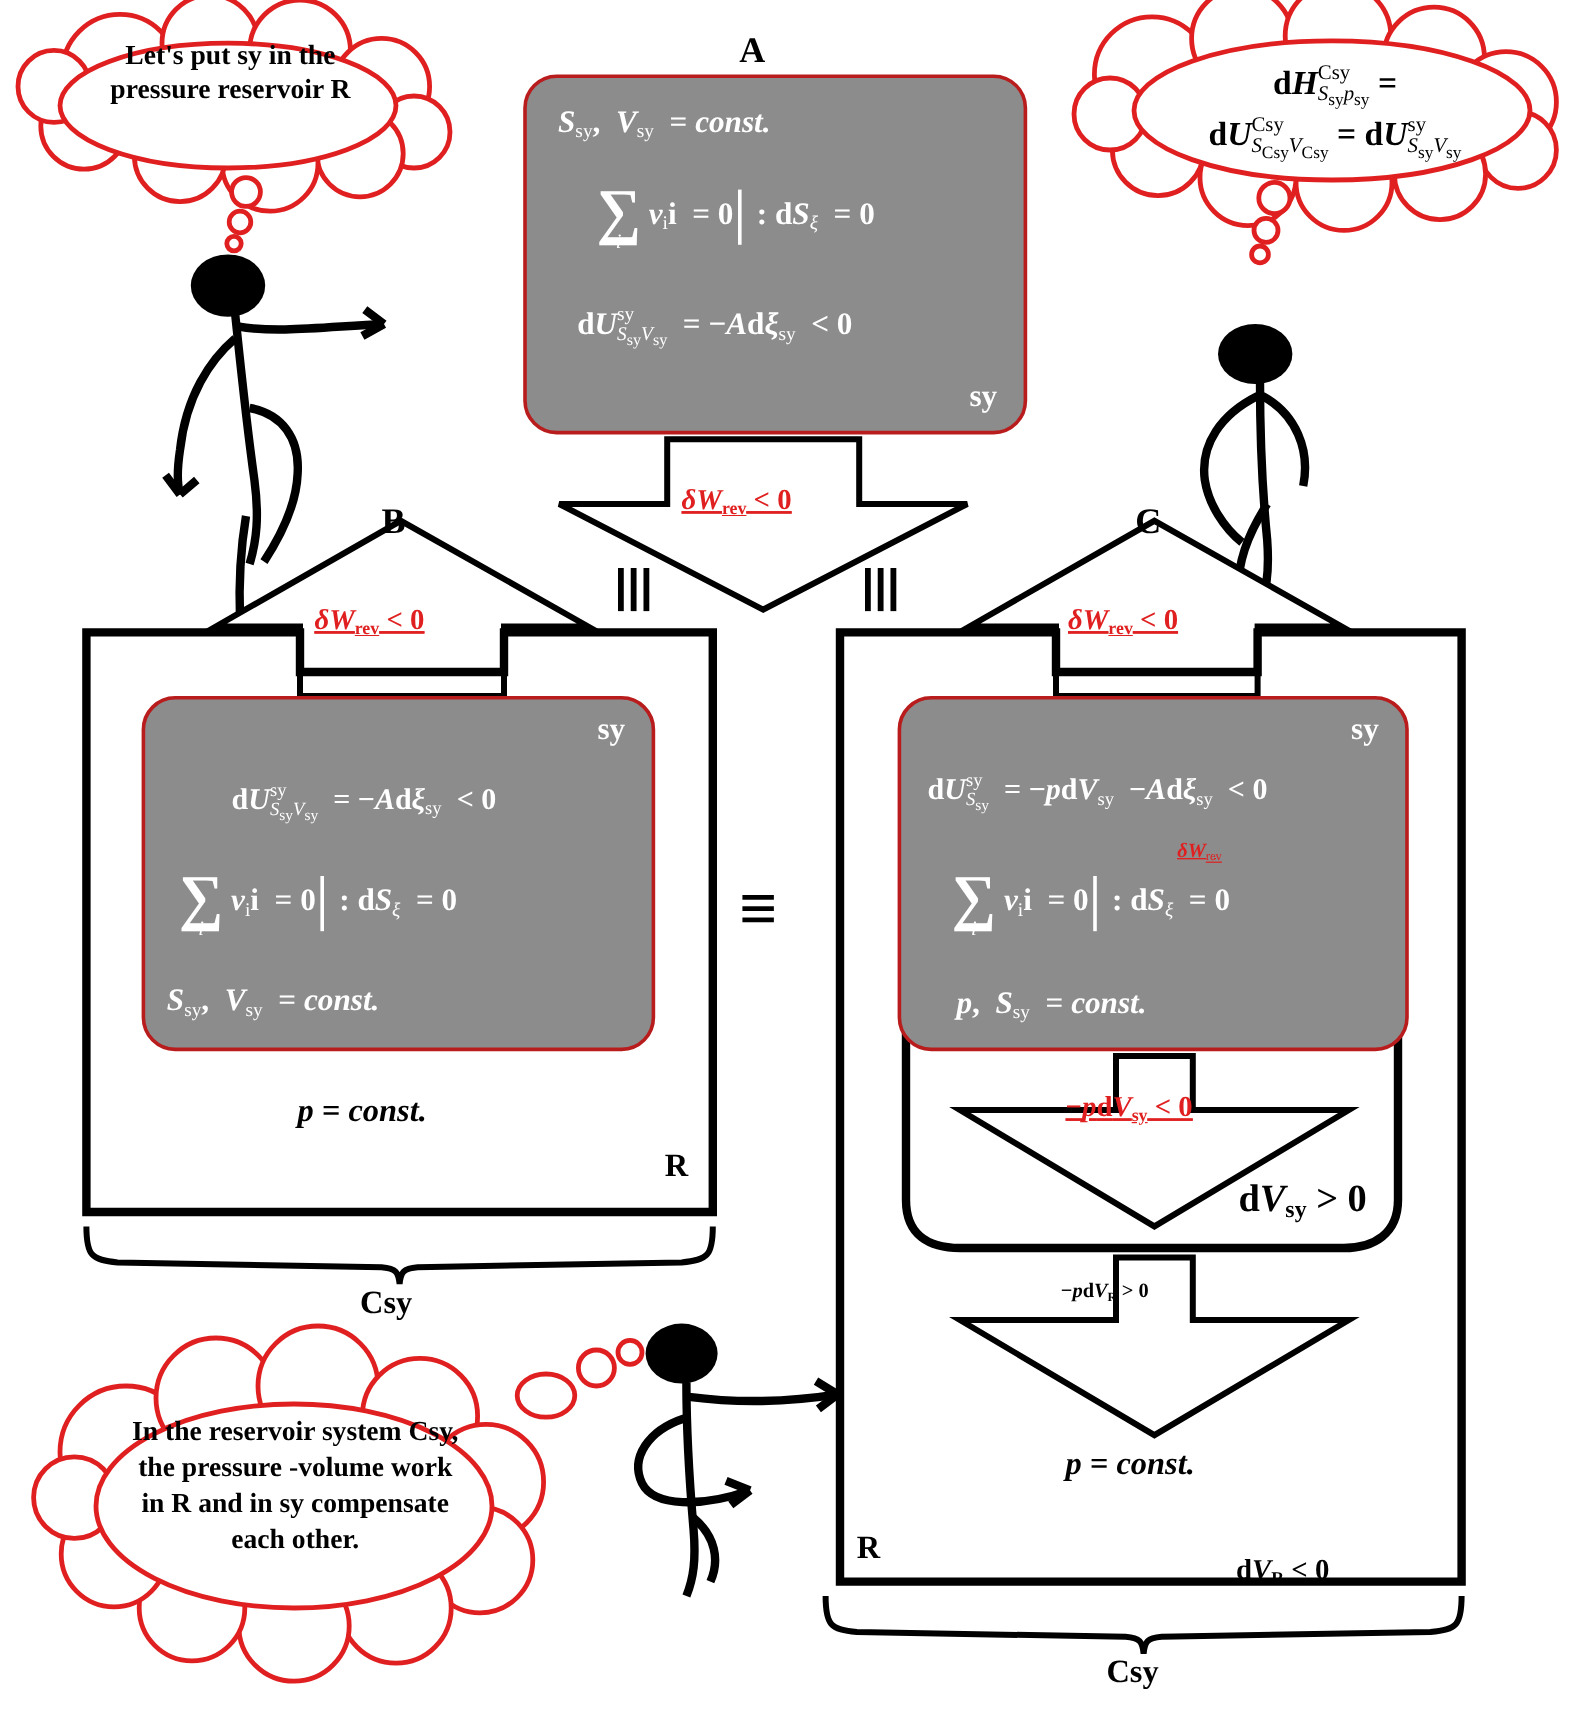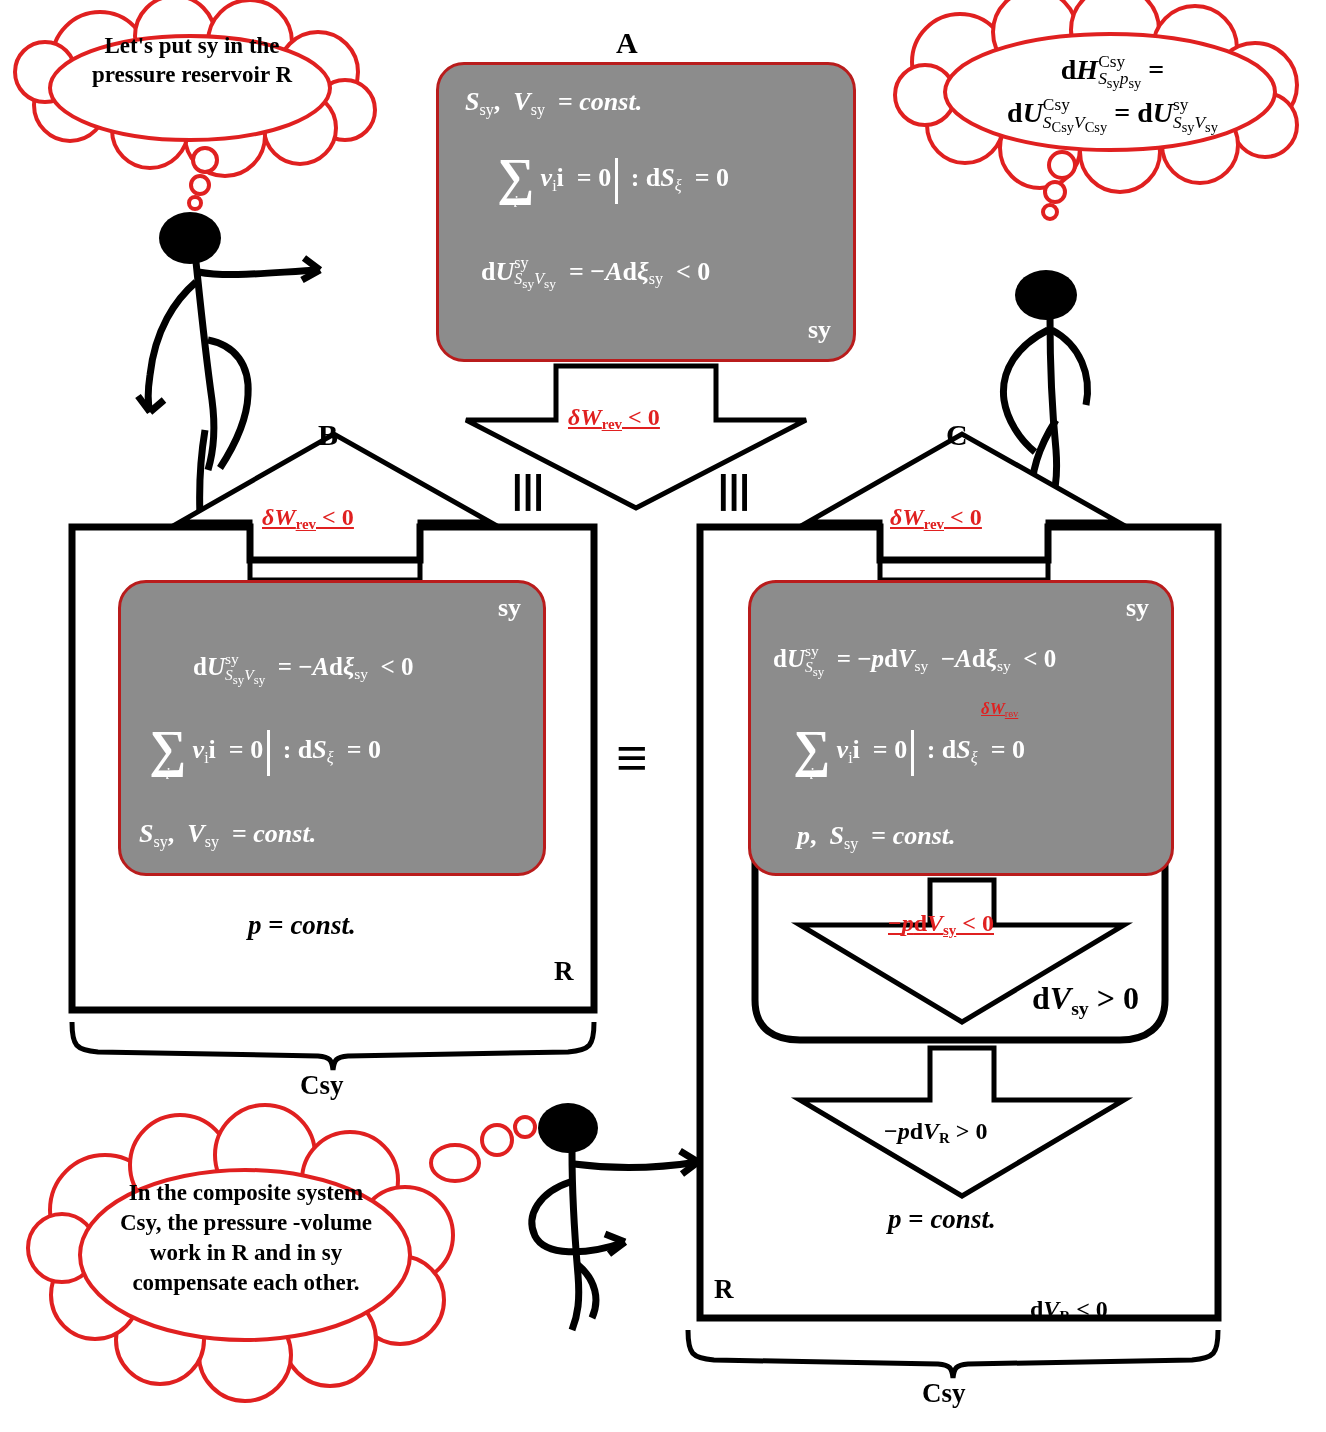--- a/index.html
+++ b/index.html
@@ -183,21 +183,21 @@
   </g>
 
   <g fill="none" stroke="#e02020" stroke-width="3">
     <path d="M972,690 C972,698 976,700 984,701 L1008,702 C1013,702 1014,704 1015,708
              C1016,704 1017,702 1022,702 L1046,701 C1054,700 1058,698 1058,690"></path>
   </g>
 </svg>
 
 <div class="cloud-txt" style="left:68px; top:32px; width:248px; font-size:23px; line-height:1.25;">Let's put sy in the pressure reservoir R</div>
 
-<div class="cloud-txt" style="left:110px; top:1178px; width:272px; font-size:23px; line-height:1.3;">In the composite system Csy, the pressure -volume work in R and in sy compensate each other.</div>
+<div class="cloud-txt" style="left:110px; top:1178px; width:272px; font-size:23px; line-height:1.3;">In the reservoir system Csy, the pressure -volume work in R and in sy compensate each other.</div>
 
 <div class="abs" style="left:940px; top:48px; width:345px; text-align:center; font-size:28px; line-height:1.55;">
   <div>
     <span class="m mu">d</span><span class="m">H</span><span class="supsub"><span>Csy</span><span><i>S</i><sub>sy</sub><i>p</i><sub>sy</sub></span></span>
     <span class="m mu">=</span>
   </div>
   <div>
     <span class="m mu">d</span><span class="m">U</span><span class="supsub"><span>Csy</span><span><i>S</i><sub>Csy</sub><i>V</i><sub>Csy</sub></span></span>
     <span class="m mu">=</span>
     <span class="m mu">d</span><span class="m">U</span><span class="supsub"><span>sy</span><span><i>S</i><sub>sy</sub><i>V</i><sub>sy</sub></span></span>
@@ -313,21 +313,21 @@
 </div>
 
 <div class="abs red label-bold" style="left:888px; top:910px; font-size:24px; white-space:nowrap;">
   <span class="m mu red">−</span><span class="m red">p</span><span class="m mu red">d</span><span class="m red">V</span><span class="sub red">sy</span><span class="m mu red">&nbsp;&lt;&nbsp;0</span>
 </div>
 
 <div class="abs label-bold" style="left:1008px; top:980px; font-size:32px; white-space:nowrap;margin-left:24px;">
   <span class="m mu">d</span><span class="m">V</span><span class="sub">sy</span><span class="m mu">&nbsp;&gt;&nbsp;0</span>
 </div>
 
-<div class="abs label-bold" style="left:884px; top:1118px; font-size:24px; white-space:nowrap;">
+<div class="abs label-bold" style="left:884px; top:1066px; font-size:17px; white-space:nowrap;">
   <span class="m mu">−</span><span class="m">p</span><span class="m mu">d</span><span class="m">V</span><span class="sub">R</span><span class="m mu">&nbsp;&gt;&nbsp;0</span>
 </div>
 
 <div class="abs" style="left:888px; top:1204px; font-size:27px; white-space:nowrap;">
   <span class="m">p</span><span class="m mu">&nbsp;=&nbsp;</span><span class="m">const.</span>
 </div>
 
 <div class="abs label-bold" style="left:1030px; top:1296px; font-size:24px; white-space:nowrap;">
   <span class="m mu">d</span><span class="m">V</span><span class="sub">R</span><span class="m mu">&nbsp;&lt;&nbsp;0</span>
 </div>

